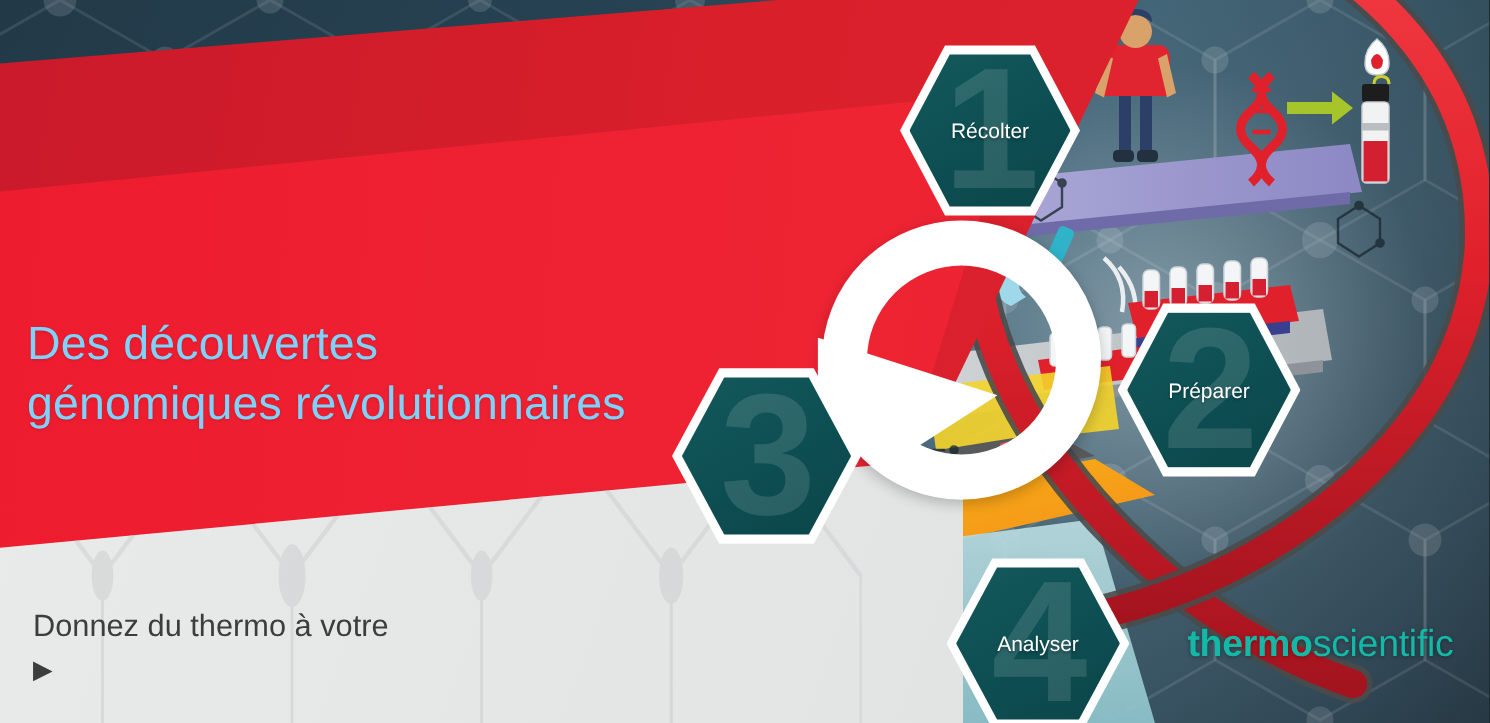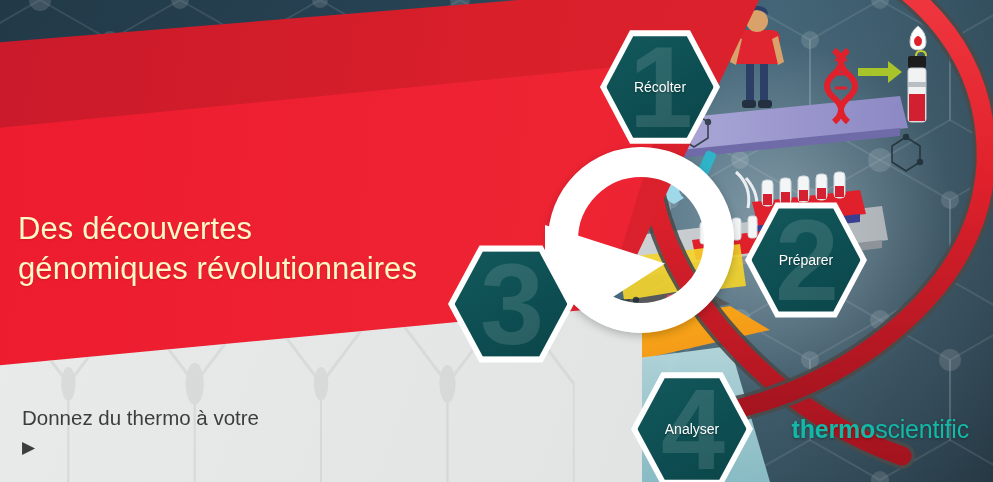--- a/index.html
+++ b/index.html
@@ -36,21 +36,21 @@
   .gray-panel{
     left:-40px;top:300px;width:1100px;height:230px;
     background:linear-gradient(110deg,#e9eaea 0%,#e3e4e4 55%,#dcdddd 100%);
     clip-path:polygon(0% 30%, 62% 2%, 62% 100%, 0% 100%);
   }
   .gray-hex{opacity:.55;}
 
   
   .headline{
     position:absolute;left:18px;top:209px;width:470px;
-    color:#fef9c3;font-size:31px;line-height:1.30;font-weight:400;
+    color:#7dd3fc;font-size:31px;line-height:1.30;font-weight:400;
     letter-spacing:.1px;text-shadow:0 1px 2px rgba(0,0,0,.13);
   }
   .headline span{display:block;}
   .cta{
     position:absolute;left:22px;top:404px;width:420px;
     color:#3d3d3d;font-size:20.5px;line-height:1.38;font-weight:400;
   }
   .cta span{display:block;}
   .cta .arrow{display:inline;color:#3d3d3d;font-size:17px;}
 

